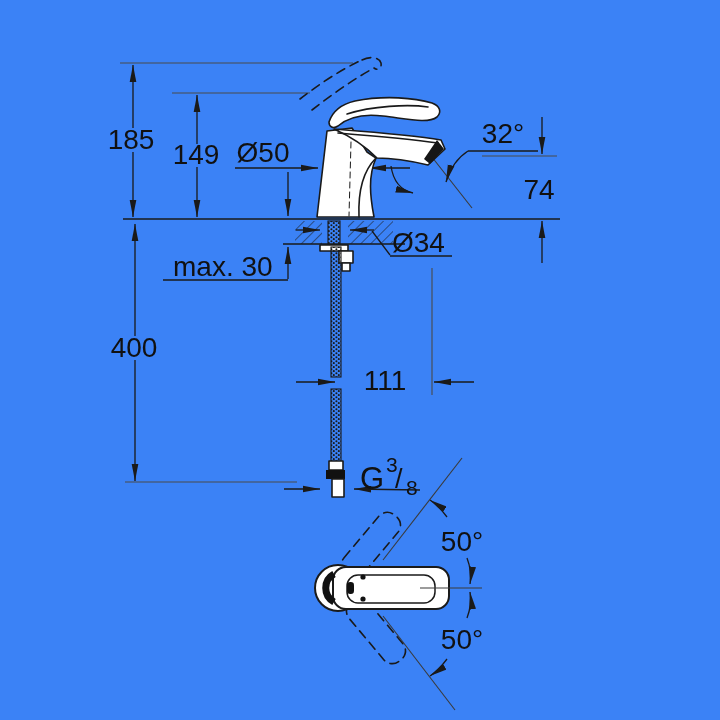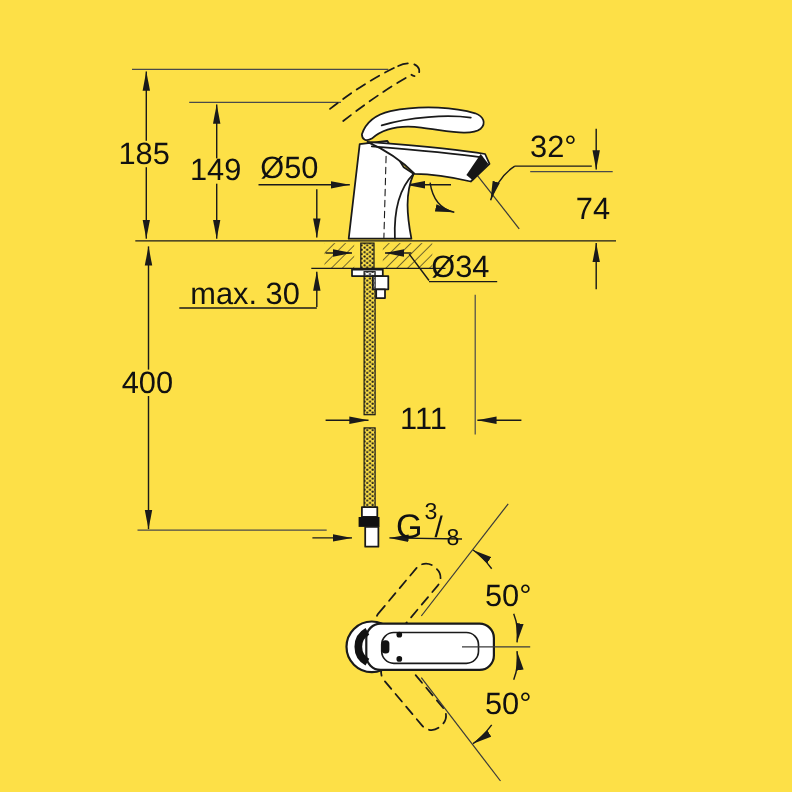--- a/index.html
+++ b/index.html
@@ -1,16 +1,16 @@
 <!DOCTYPE html>
 <html><head>
 <meta charset="utf-8">
 <style>
   html,body{margin:0;padding:0;background:#ffffff;}
-  .stage{width:720px;height:720px;background:#fde047;position:relative;font-family:"Liberation Sans",sans-serif;}
+  .stage{width:720px;height:720px;background:#3b82f6;position:relative;font-family:"Liberation Sans",sans-serif;}
   svg{display:block;}
   text{font-family:"Liberation Sans",sans-serif;fill:#111;}
   .dim{font-size:28px;}
   .dim-sm{font-size:21px;}
   .dim-g{font-size:31px;}
   .dim-slash{font-size:27px;}
   .ln{stroke:#1a1a1a;stroke-width:1.3;fill:none;}
   .ln-thin{stroke:#3a3a3a;stroke-width:1.1;fill:none;}
   .ref{stroke:#4a4a4a;stroke-width:1.1;fill:none;}
   .art{stroke:#1a1a1a;stroke-width:1.6;fill:none;stroke-linecap:round;stroke-linejoin:round;}

